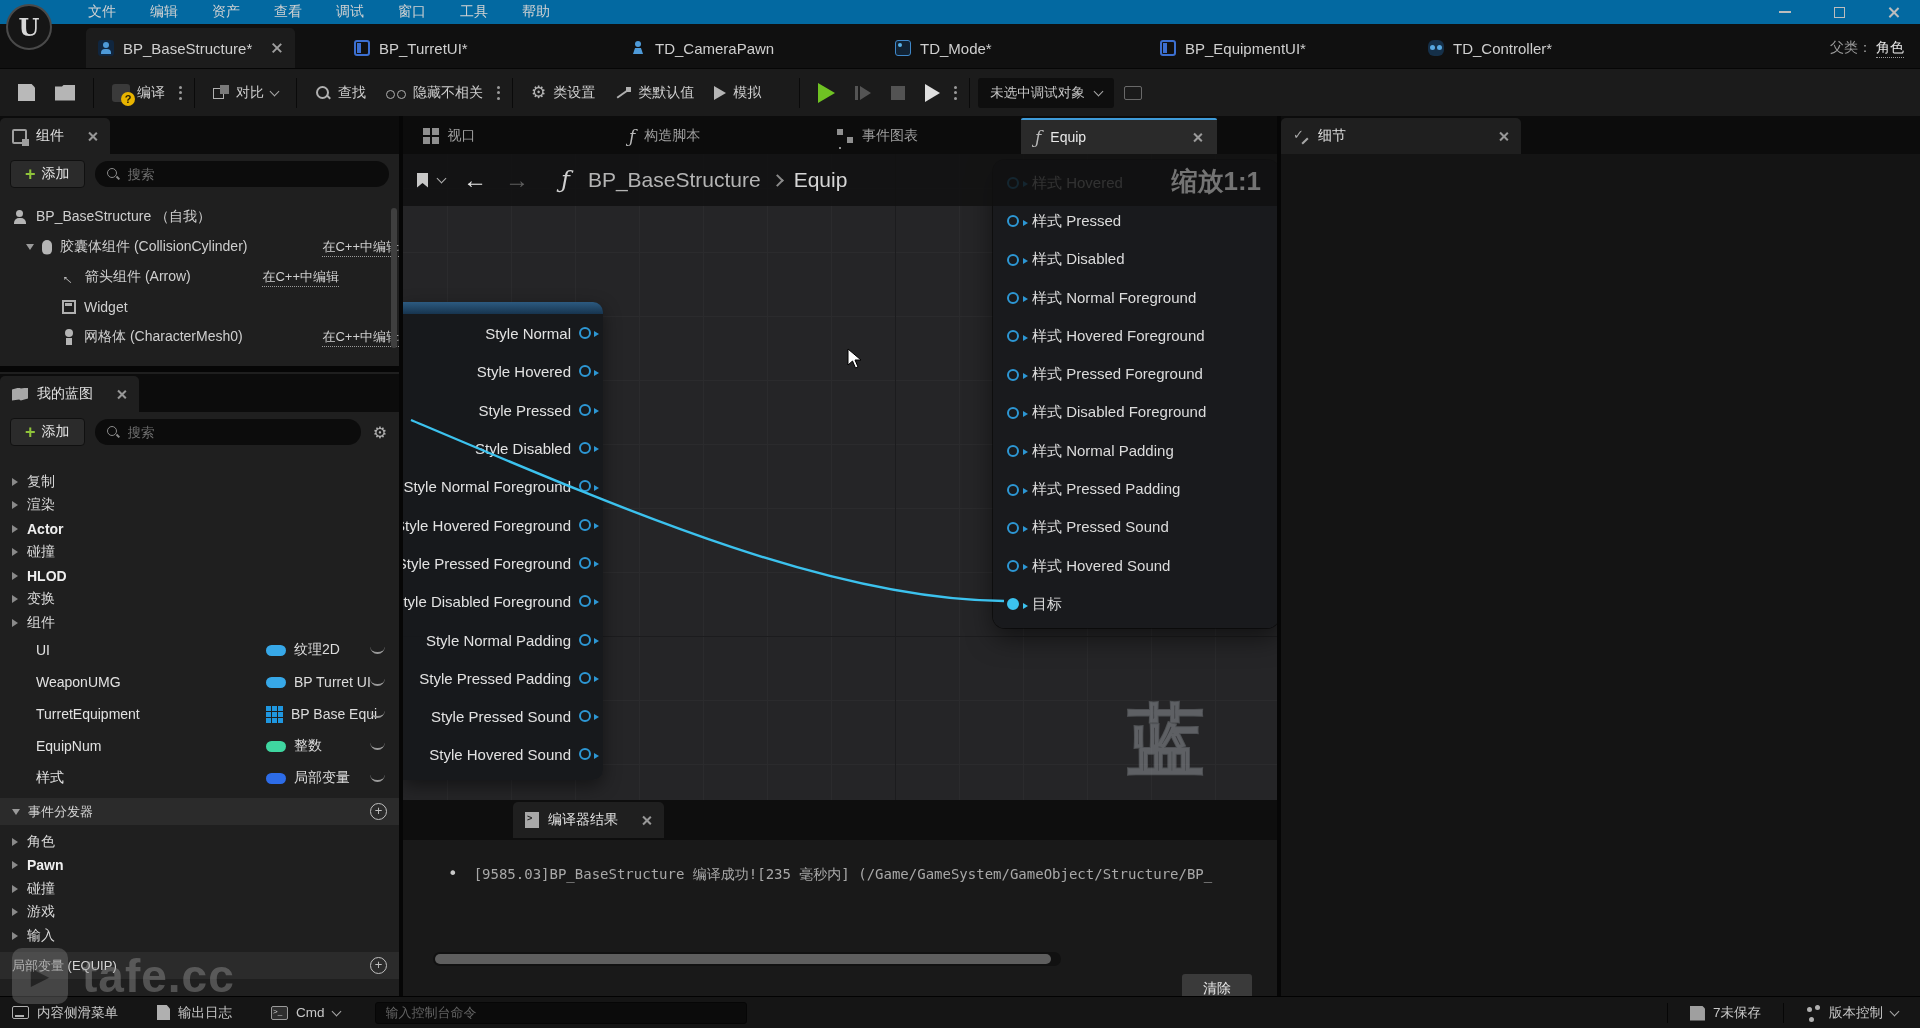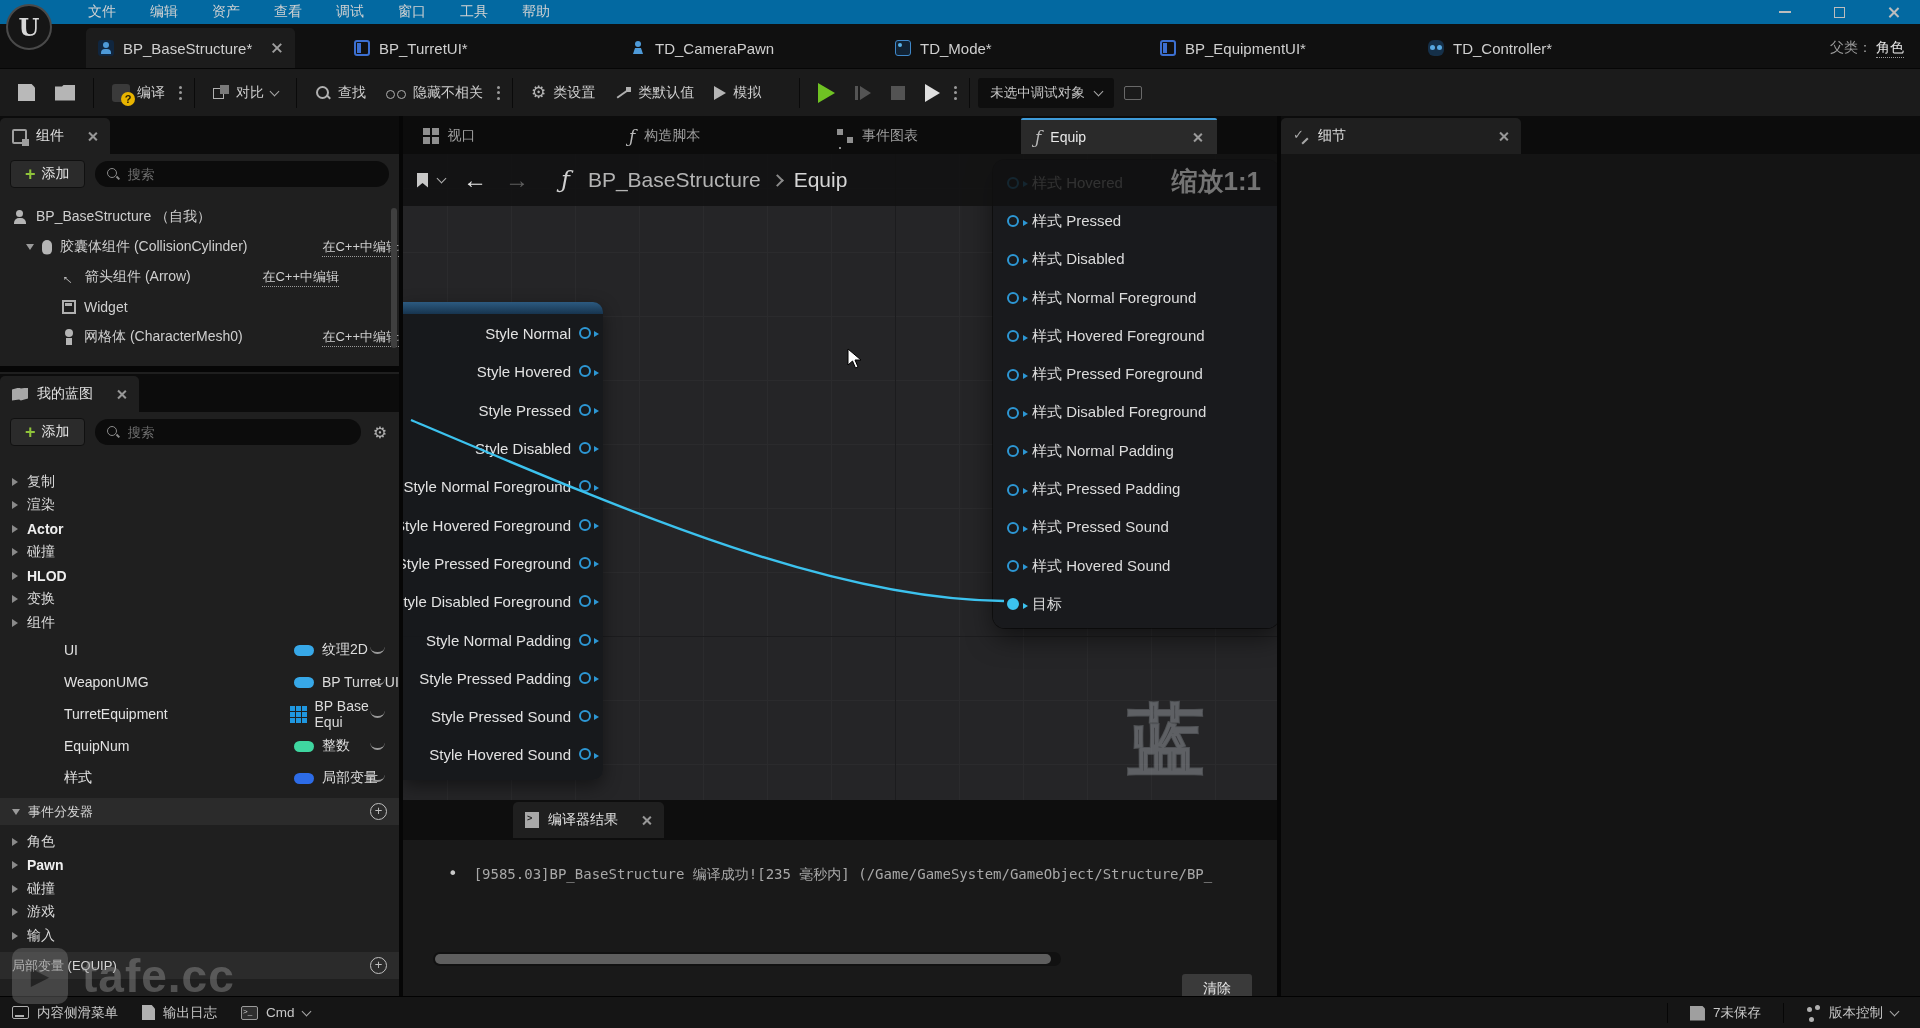--- a/index.html
+++ b/index.html
@@ -126,21 +126,21 @@
   .ic-skel::after{content:"";position:absolute;left:4px;top:9px;width:6px;height:7px;background:#b5b5b5;}
   .vscroll{position:absolute;right:2px;width:6px;border-radius:3px;background:#3f3f3f;}
 
   .hdiv{position:absolute;left:0;width:399px;height:6px;background:#060606;}
 
   
   .cat-row{display:flex;align-items:center;gap:9px;height:23.5px;padding-left:12px;font-size:14px;color:#dadada;}
   .caret-right{width:0;height:0;border-left:6px solid #8a8a8a;border-top:4.5px solid transparent;border-bottom:4.5px solid transparent;flex:none;}
   .cat-label.bold{font-weight:bold;color:#efefef;}
   .var-row{display:flex;align-items:center;height:32px;padding-left:36px;font-size:14px;color:#e2e2e2;position:relative;}
-  .var-name{width:230px;margin-left:28px;}
+  .var-name{width:230px;}
   .var-icon{flex:none;margin-right:8px;}
   .var-icon.pill{width:20px;height:11px;border-radius:6px;background:var(--c);}
   .var-icon.grid{display:grid;grid-template-columns:repeat(3,5px);grid-auto-rows:5px;gap:1px;}
   .var-icon.grid i{background:var(--c);}
   .var-type{color:#dcdcdc;}
   .eye-icon{position:absolute;right:14px;width:15px;height:8px;border-bottom:2px solid #9a9a9a;border-radius:0 0 12px 12px;}
   .sect-hdr{position:absolute;left:0;width:399px;height:27px;background:#2b2b2b;display:flex;align-items:center;gap:8px;padding:0 12px;font-size:13px;color:#d5d5d5;}
   .plus-circle{margin-left:auto;width:17px;height:17px;border:1.4px solid #c0c0c0;border-radius:50%;color:#c0c0c0;font-size:13px;line-height:14px;text-align:center;}
 
   
@@ -193,21 +193,21 @@
   .compiler{position:absolute;left:0;top:684px;width:874px;height:196px;}
   .comp-strip{position:relative;height:40px;background:#0e0e0e;}
   .comp-body{position:relative;height:156px;background:#191919;}
   .log-line{position:absolute;left:45px;top:26px;display:flex;align-items:flex-start;gap:16px;font-family:"DejaVu Sans Mono",monospace;font-size:14px;color:#a8a8a8;white-space:nowrap;width:815px;overflow:hidden;}
   .bullet{color:#c8c8c8;font-size:16px;line-height:1;}
   .hscroll{position:absolute;left:30px;top:112px;width:628px;height:14px;border-radius:7px;background:#111;}
   .hscroll i{position:absolute;left:2px;top:2px;width:616px;height:10px;border-radius:5px;background:#5e5e5e;display:block;}
   .clear-btn{position:absolute;left:779px;top:134px;width:70px;height:29px;background:#3a3a3a;border-radius:3px;display:flex;align-items:center;justify-content:center;font-size:14px;color:#e8e8e8;}
 
   
-  .statusbar{position:absolute;left:0;top:996px;width:1920px;height:32px;background:#151515;border-top:1px solid #020202;display:flex;align-items:center;font-size:13.5px;color:#c8c8c8;}
+  .statusbar{position:absolute;left:0;top:996px;width:1920px;height:32px;background:#151515;border-top:1px solid #020202;display:flex;align-items:center;font-size:13.5px;color:#c8c8c8;gap:15px;}
   .sb-item{display:flex;align-items:center;gap:8px;padding:0 12px;height:32px;}
   .ic-drawer{width:17px;height:13px;border:1.7px solid #b0b0b0;border-radius:2px;position:relative;}
   .ic-drawer::before{content:"";position:absolute;left:2px;bottom:1px;width:9px;height:2px;background:#b0b0b0;}
   .ic-log{width:13px;height:15px;background:#b0b0b0;clip-path:polygon(0 0,75% 0,100% 25%,100% 100%,0 100%);}
   .ic-cmd{width:17px;height:14px;background:#2e2e2e;border:1.4px solid #9a9a9a;border-radius:2px;position:relative;font-size:8px;color:#d0d0d0;}
   .ic-cmd::before{content:">_";position:absolute;left:1px;top:0;}
   .console-input{margin-left:8px;width:372px;height:22px;background:#0b0b0b;border:1px solid #060606;border-radius:3px;color:#bdbdbd;font-size:13px;padding:0 10px;outline:none;font-family:inherit;}
   .console-input::placeholder{color:#636363;}
   .sb-right{position:absolute;right:10px;top:0;height:32px;display:flex;align-items:center;}
   .sb-sep{width:1px;height:20px;background:#060606;margin:0 10px;}
@@ -775,20 +775,21 @@
     </div>
     <div class="sb-item">
       <span class="ic-log"></span>
       <span>输出日志</span>
     </div>
     <div class="sb-item">
       <span class="ic-cmd"></span>
       <span>Cmd</span>
       <span class="chev"></span>
     </div>
+    <input class="console-input" placeholder="输入控制台命令" style="">
     <div class="sb-right">
       <div class="sb-sep"></div>
       <div class="sb-item">
         <span class="ic-savestar"></span>
         <span>7未保存</span>
       </div>
       <div class="sb-sep"></div>
       <div class="sb-item">
         <span class="ic-branch"></span>
         <span>版本控制</span>

